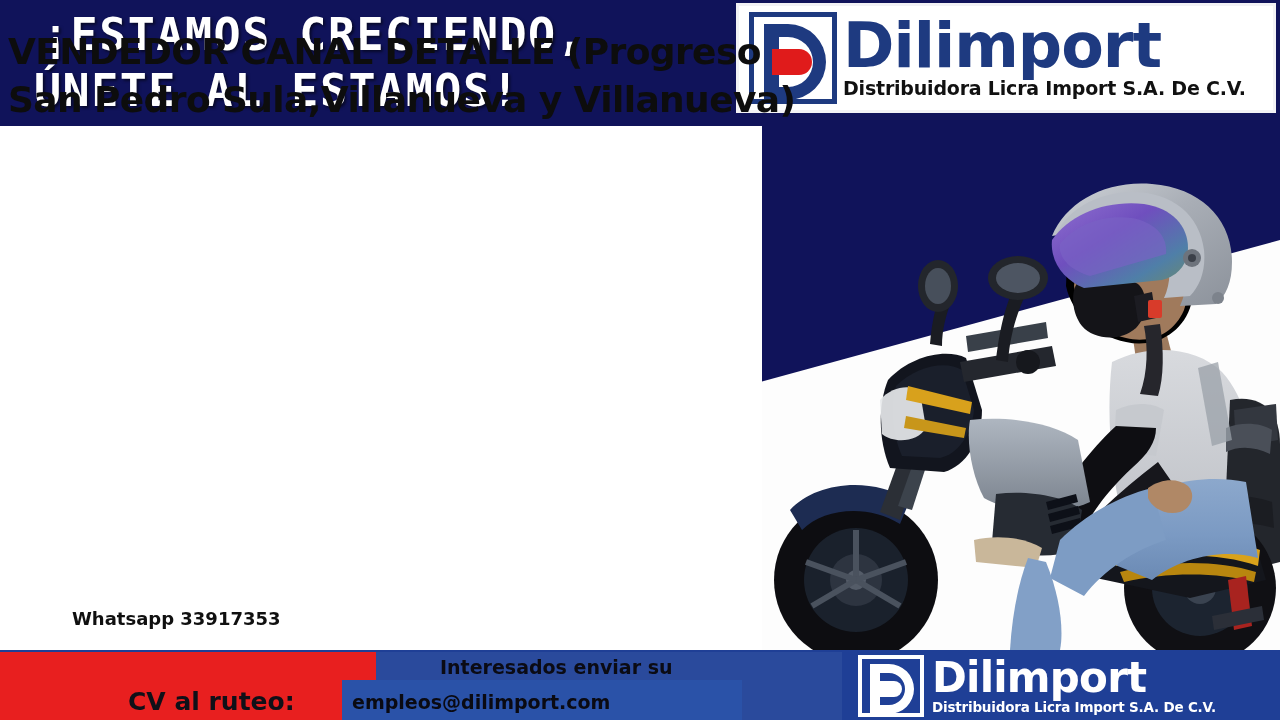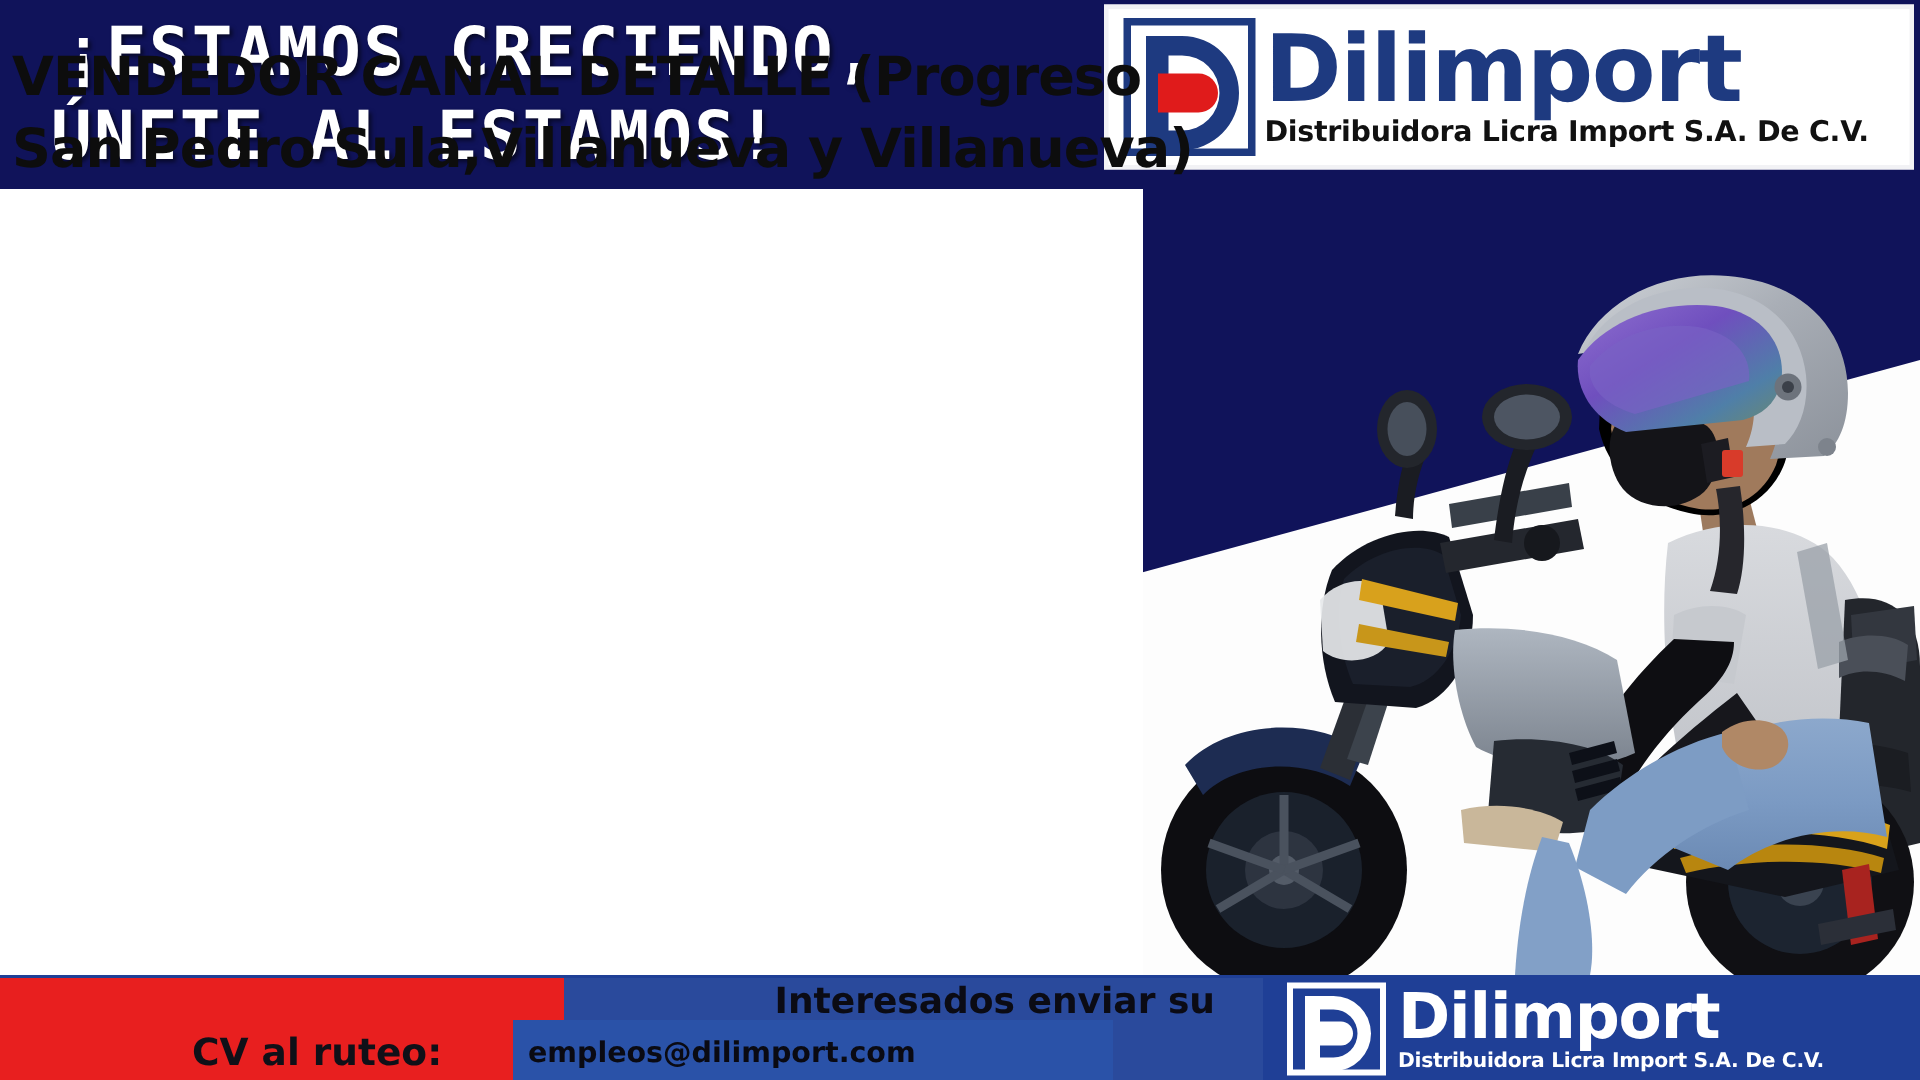--- a/index.html
+++ b/index.html
@@ -163,24 +163,24 @@
   #footer-blue-panel {
     position: absolute; left: 376px; top: 2px;
     width: 466px; height: 68px;
     background: #2a4a9c;
   }
   #footer-line1 {
     position: absolute; left: 440px; top: 650px;
     width: 370px;
     font-family: "DejaVu Sans", sans-serif;
     font-weight: bold;
-    font-size: 24px;
+    font-size: 19px;
     line-height: 34px;
     color: #0b0b14;
-    text-align: right;
+    text-align: left;
     z-index: 10;
     white-space: nowrap;
   }
   #footer-cv-label {
     position: absolute; left: 128px; top: 686px;
     font-family: "DejaVu Sans", sans-serif;
     font-weight: bold;
     font-size: 25px;
     line-height: 32px;
     color: #101018;
@@ -446,20 +446,21 @@
   </div>
 
   <div id="requirements">
     <div class="req">-Secundaria completo ó pasante universitario de área comercial o administración de empresas.</div>
     <div class="req">-Poseer Motocicleta y licencia vigente.</div>
     <div class="req">-Masculino</div>
     <div class="req tight">-Experiencia en venta al detalle o ruteo en empresas de consumo masivo.</div>
     <div class="req tight">- Residir en San Pedro Sula, Progreso, Villanueva y Tegucigalpa.</div>
   </div>
 
+  <div id="whatsapp-line">Whatsapp 33917353</div>
 
   <div id="footer">
     <div id="footer-red-block"></div>
     <div id="footer-blue-panel"></div>
   </div>
 
   <div id="footer-line1">Interesados enviar su</div>
   <div id="footer-cv-label">CV al ruteo:</div>
   <div id="footer-email-box"></div>
   <div id="footer-email-text">empleos@dilimport.com</div>

